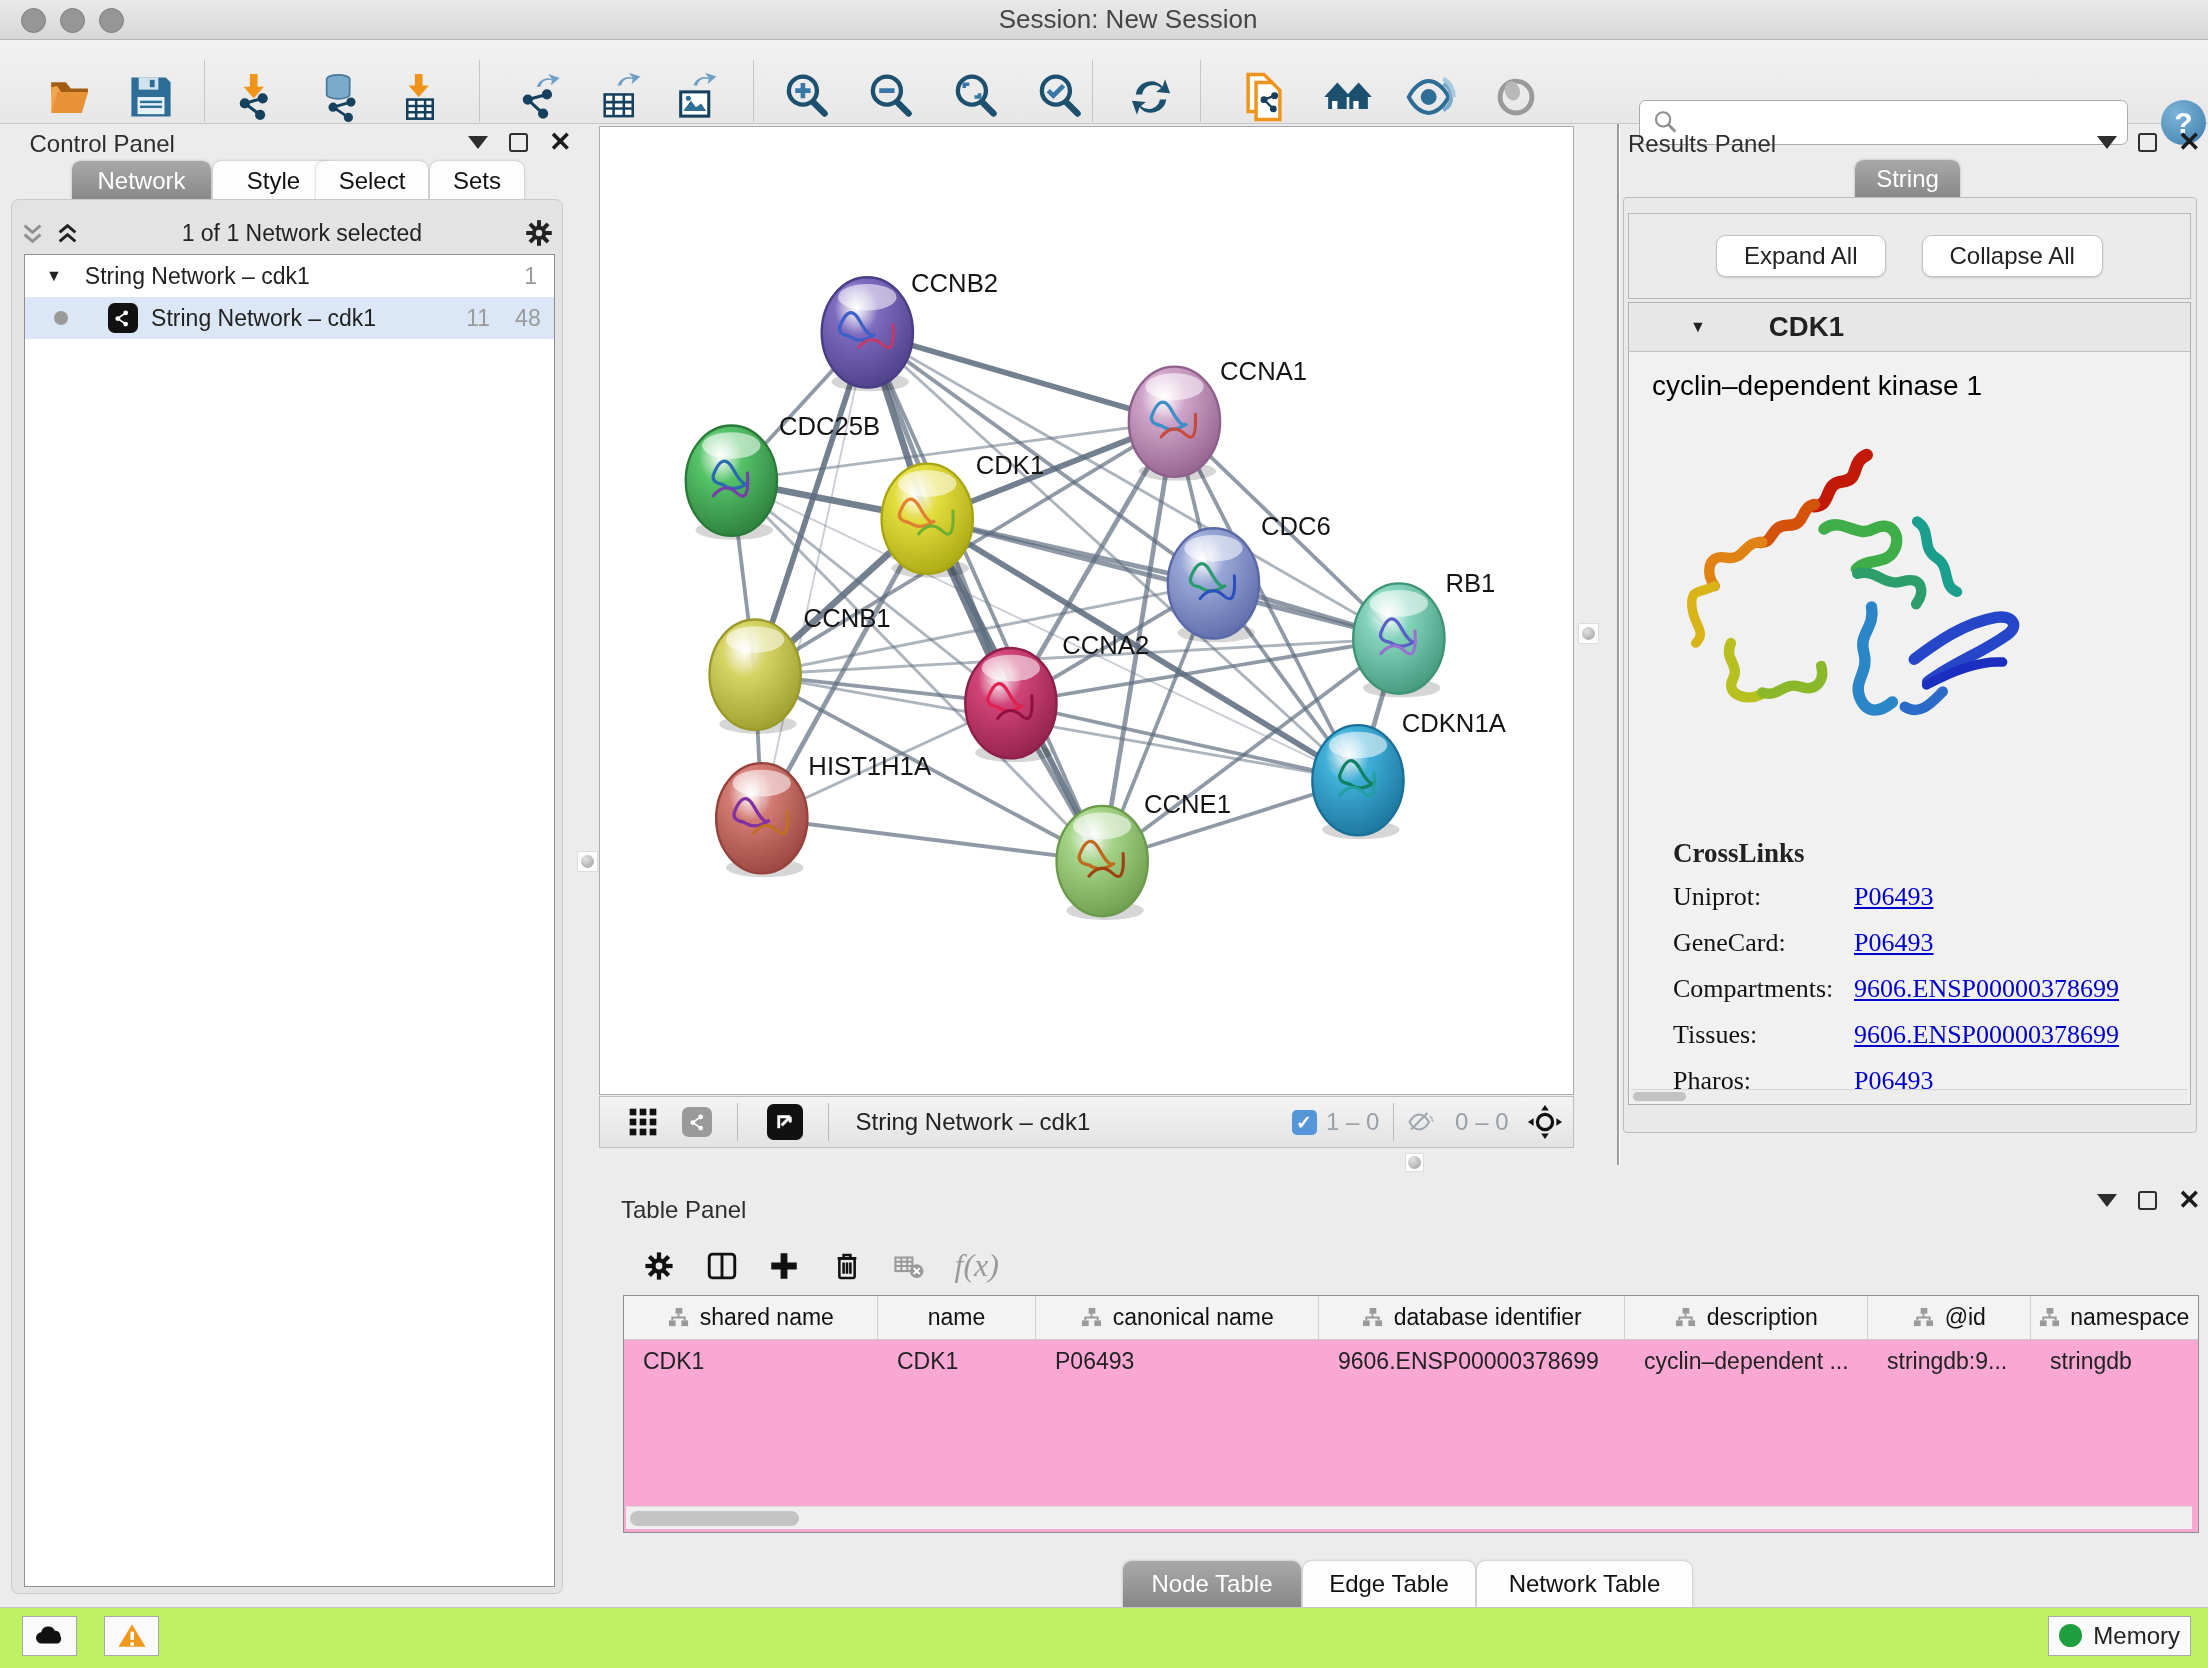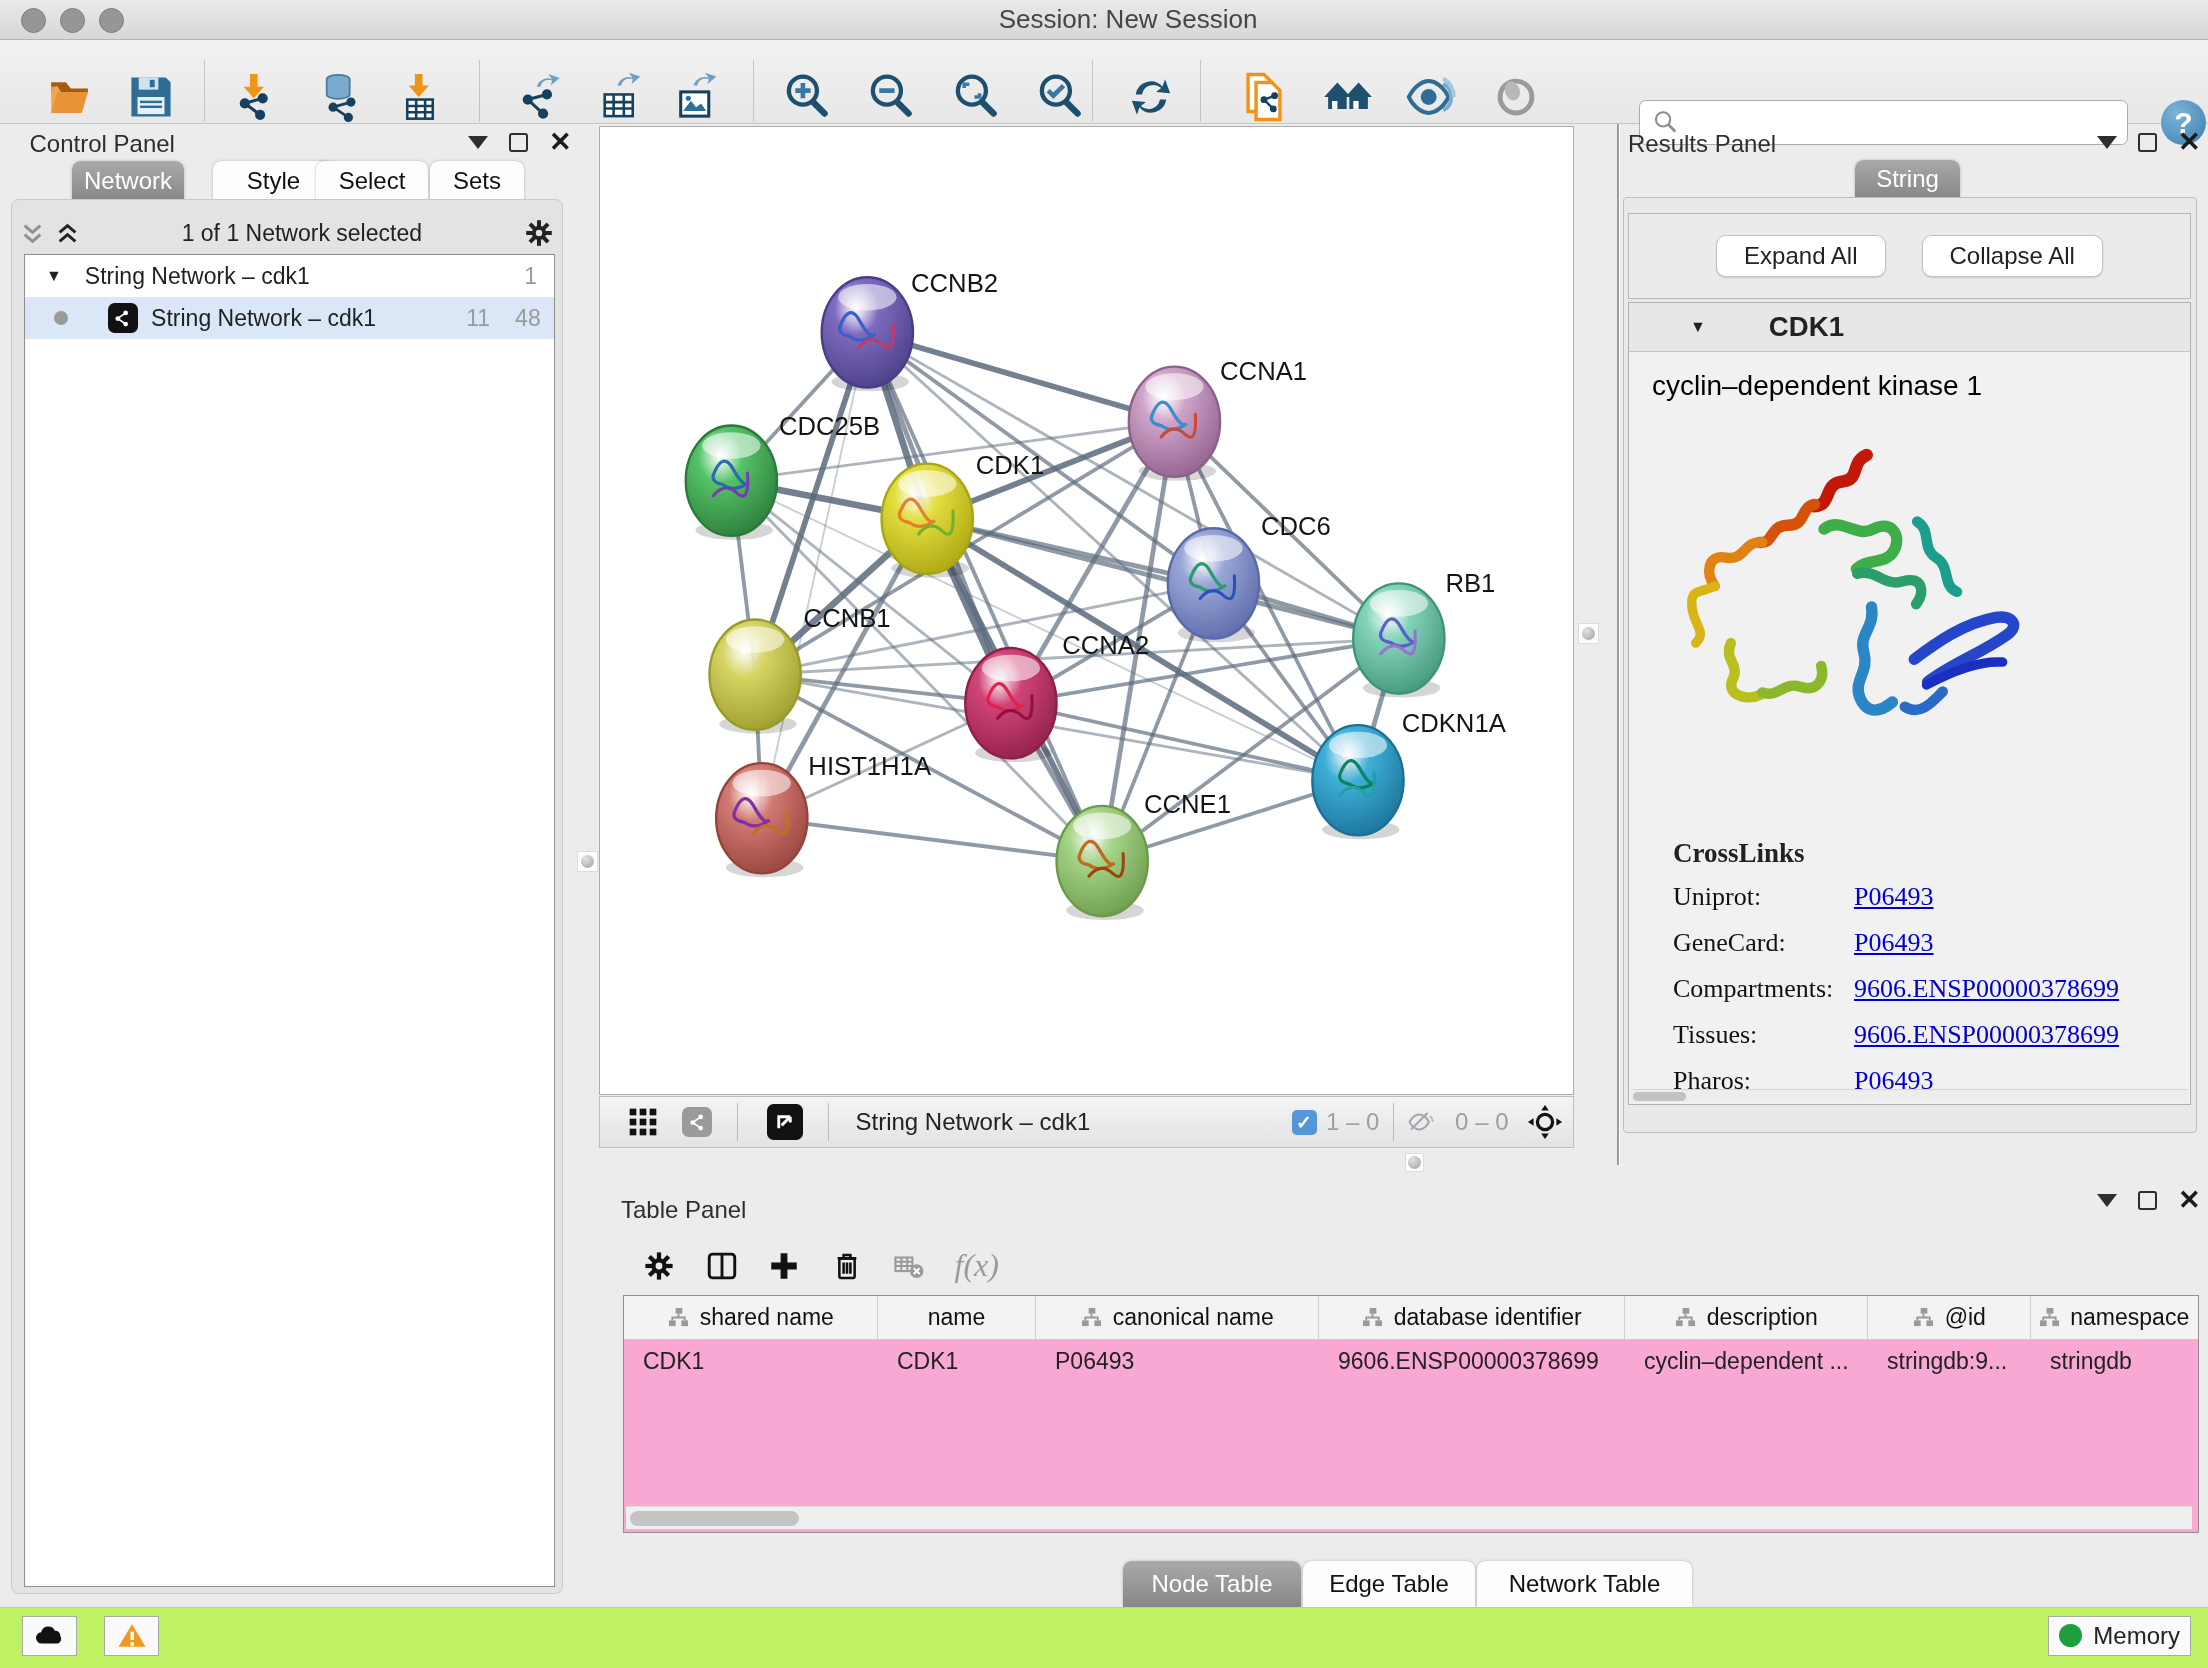--- a/index.html
+++ b/index.html
@@ -284,21 +284,21 @@
   <div id="help-btn" class="abs">?</div>
 </div>
 
 <div class="abs panel-title" style="left:29.5px; top:130px;">Control Panel</div>
 <div class="win-icons" style="left:468px; top:133px;">
   <span class="tri-down"></span>
   <span class="sq-icon"></span>
   <span class="x-icon">✕</span>
 </div>
 
-<div class="tab sel" style="left:72px; top:161px; width:112px;">
+<div class="tab sel" style="left:72px; top:161px; width:139px;">
     <span>Network</span>
   </div>
 <div class="tab" style="left:213px; top:161px; width:121px;">
     <span>Style</span>
   </div>
 <div class="tab" style="left:316px; top:161px; width:112px;">
     <span>Select</span>
   </div>
 <div class="tab" style="left:430px; top:161px; width:94px;">
     <span>Sets</span>

